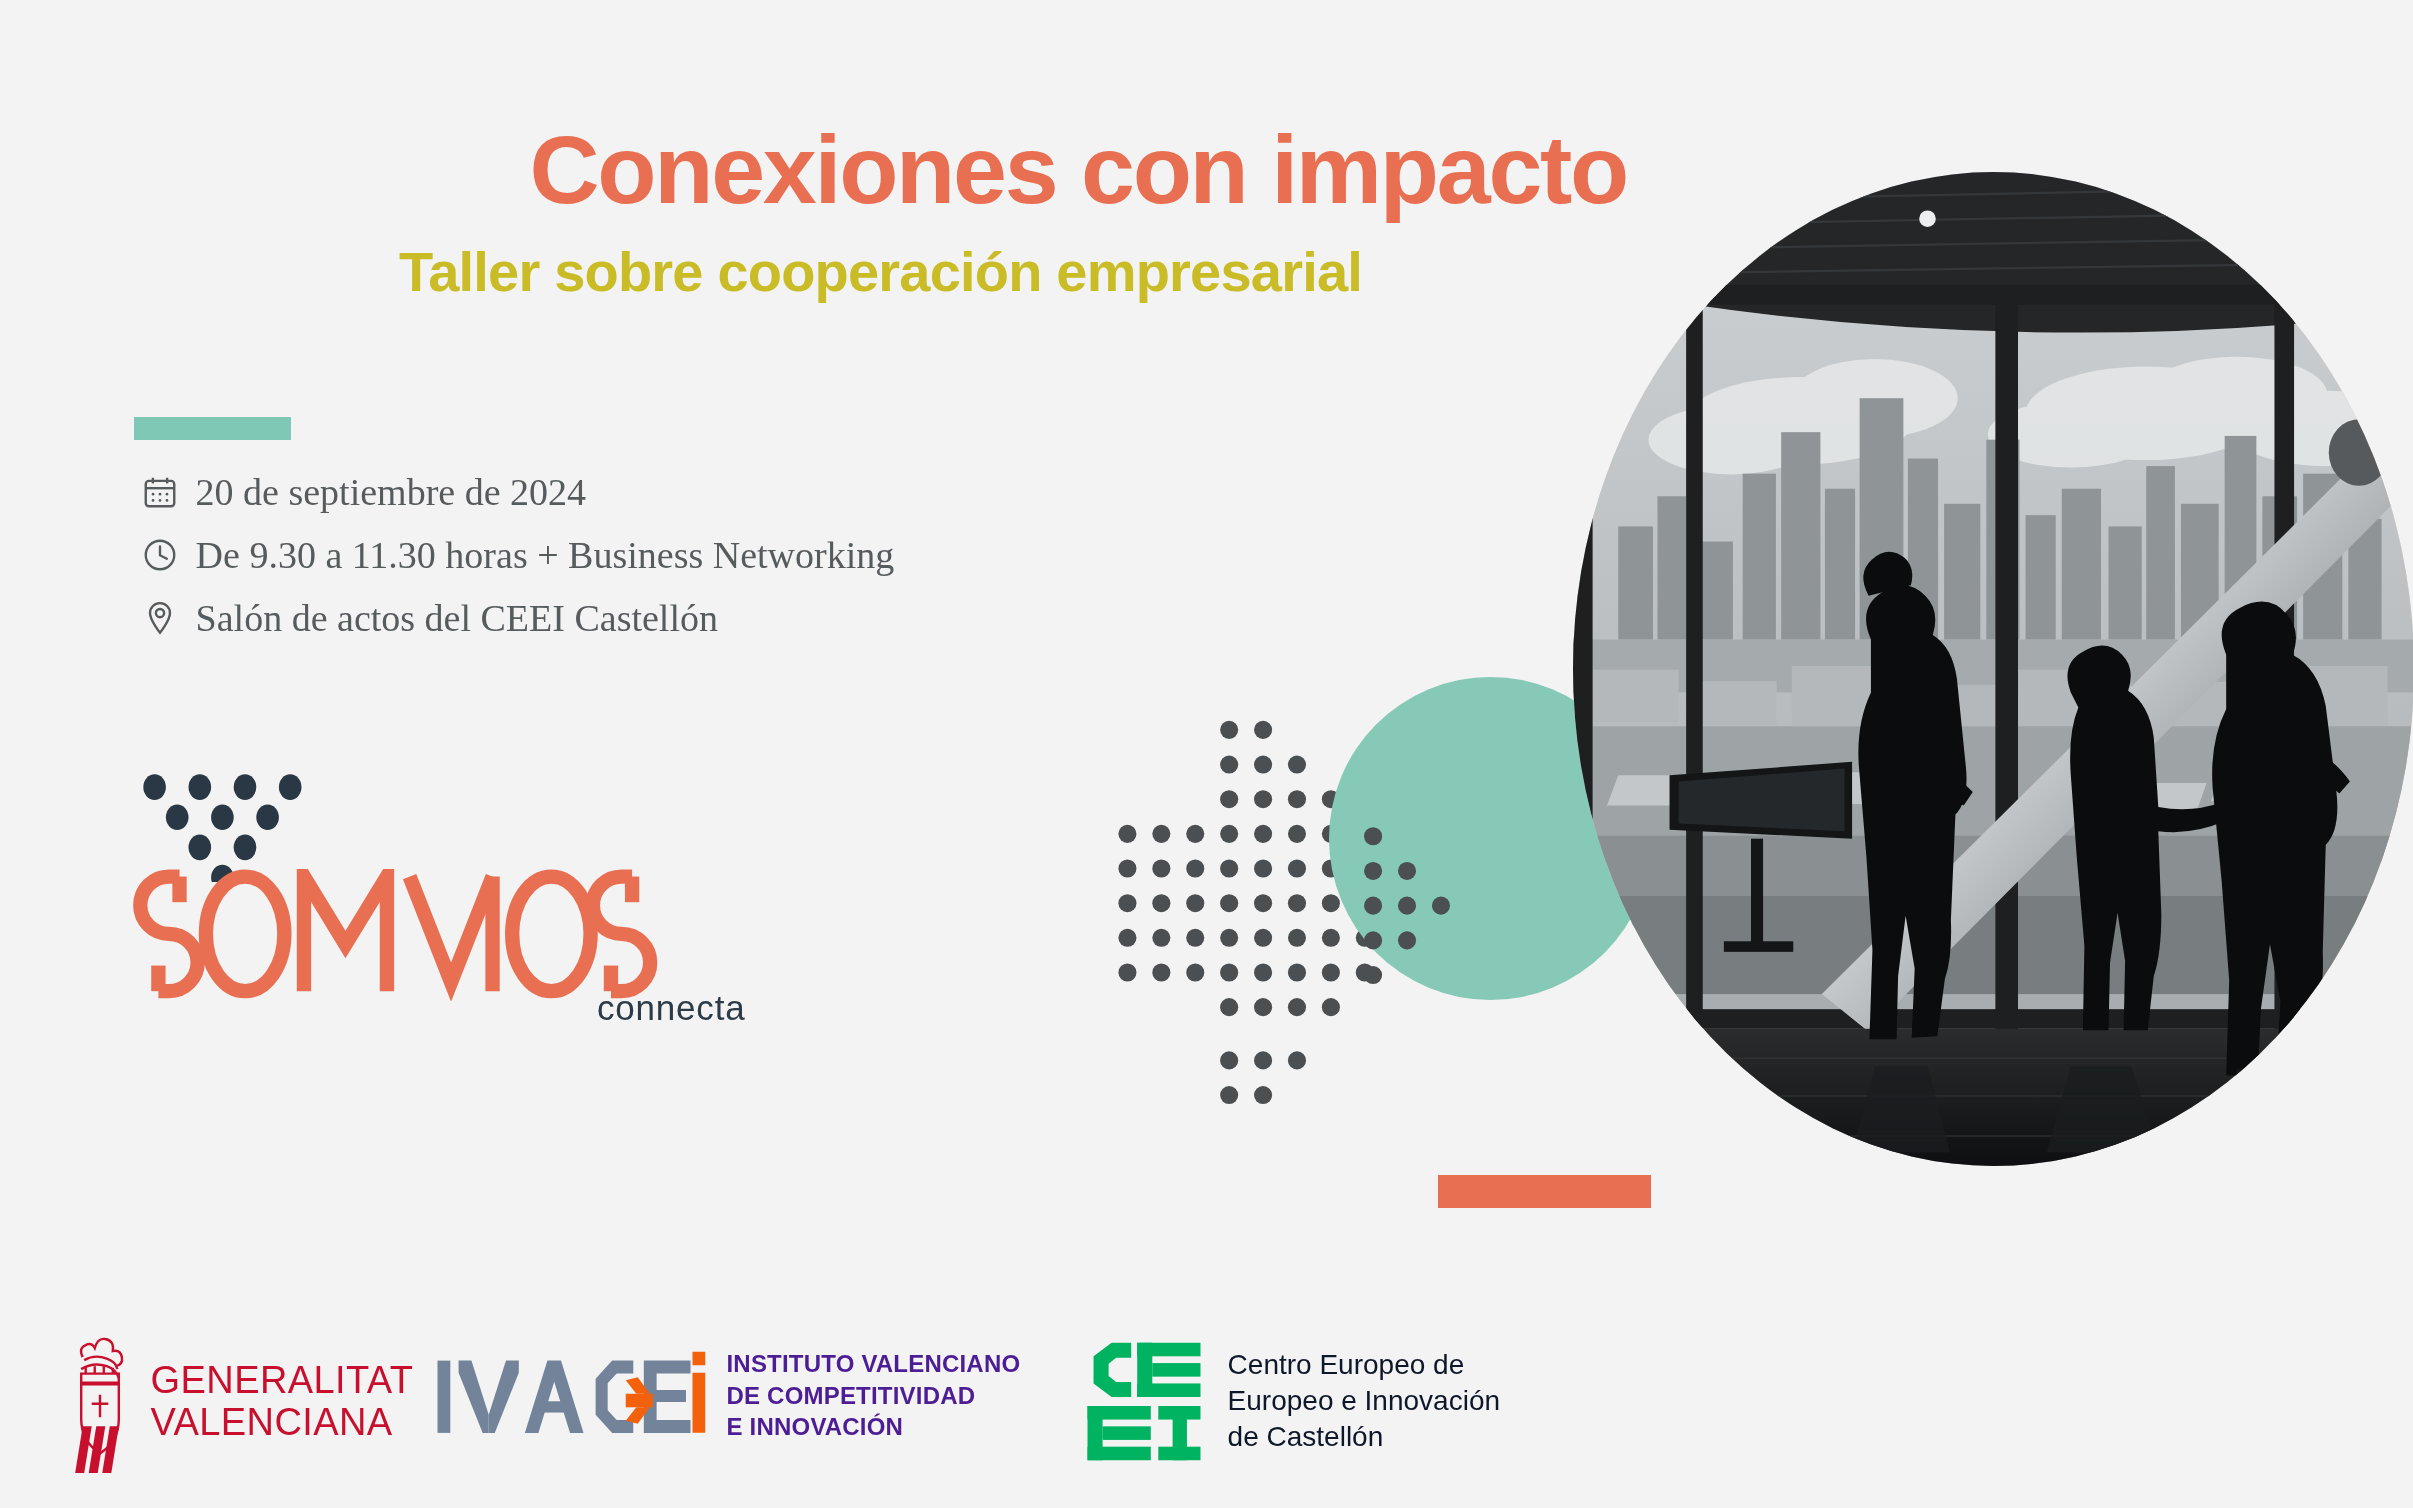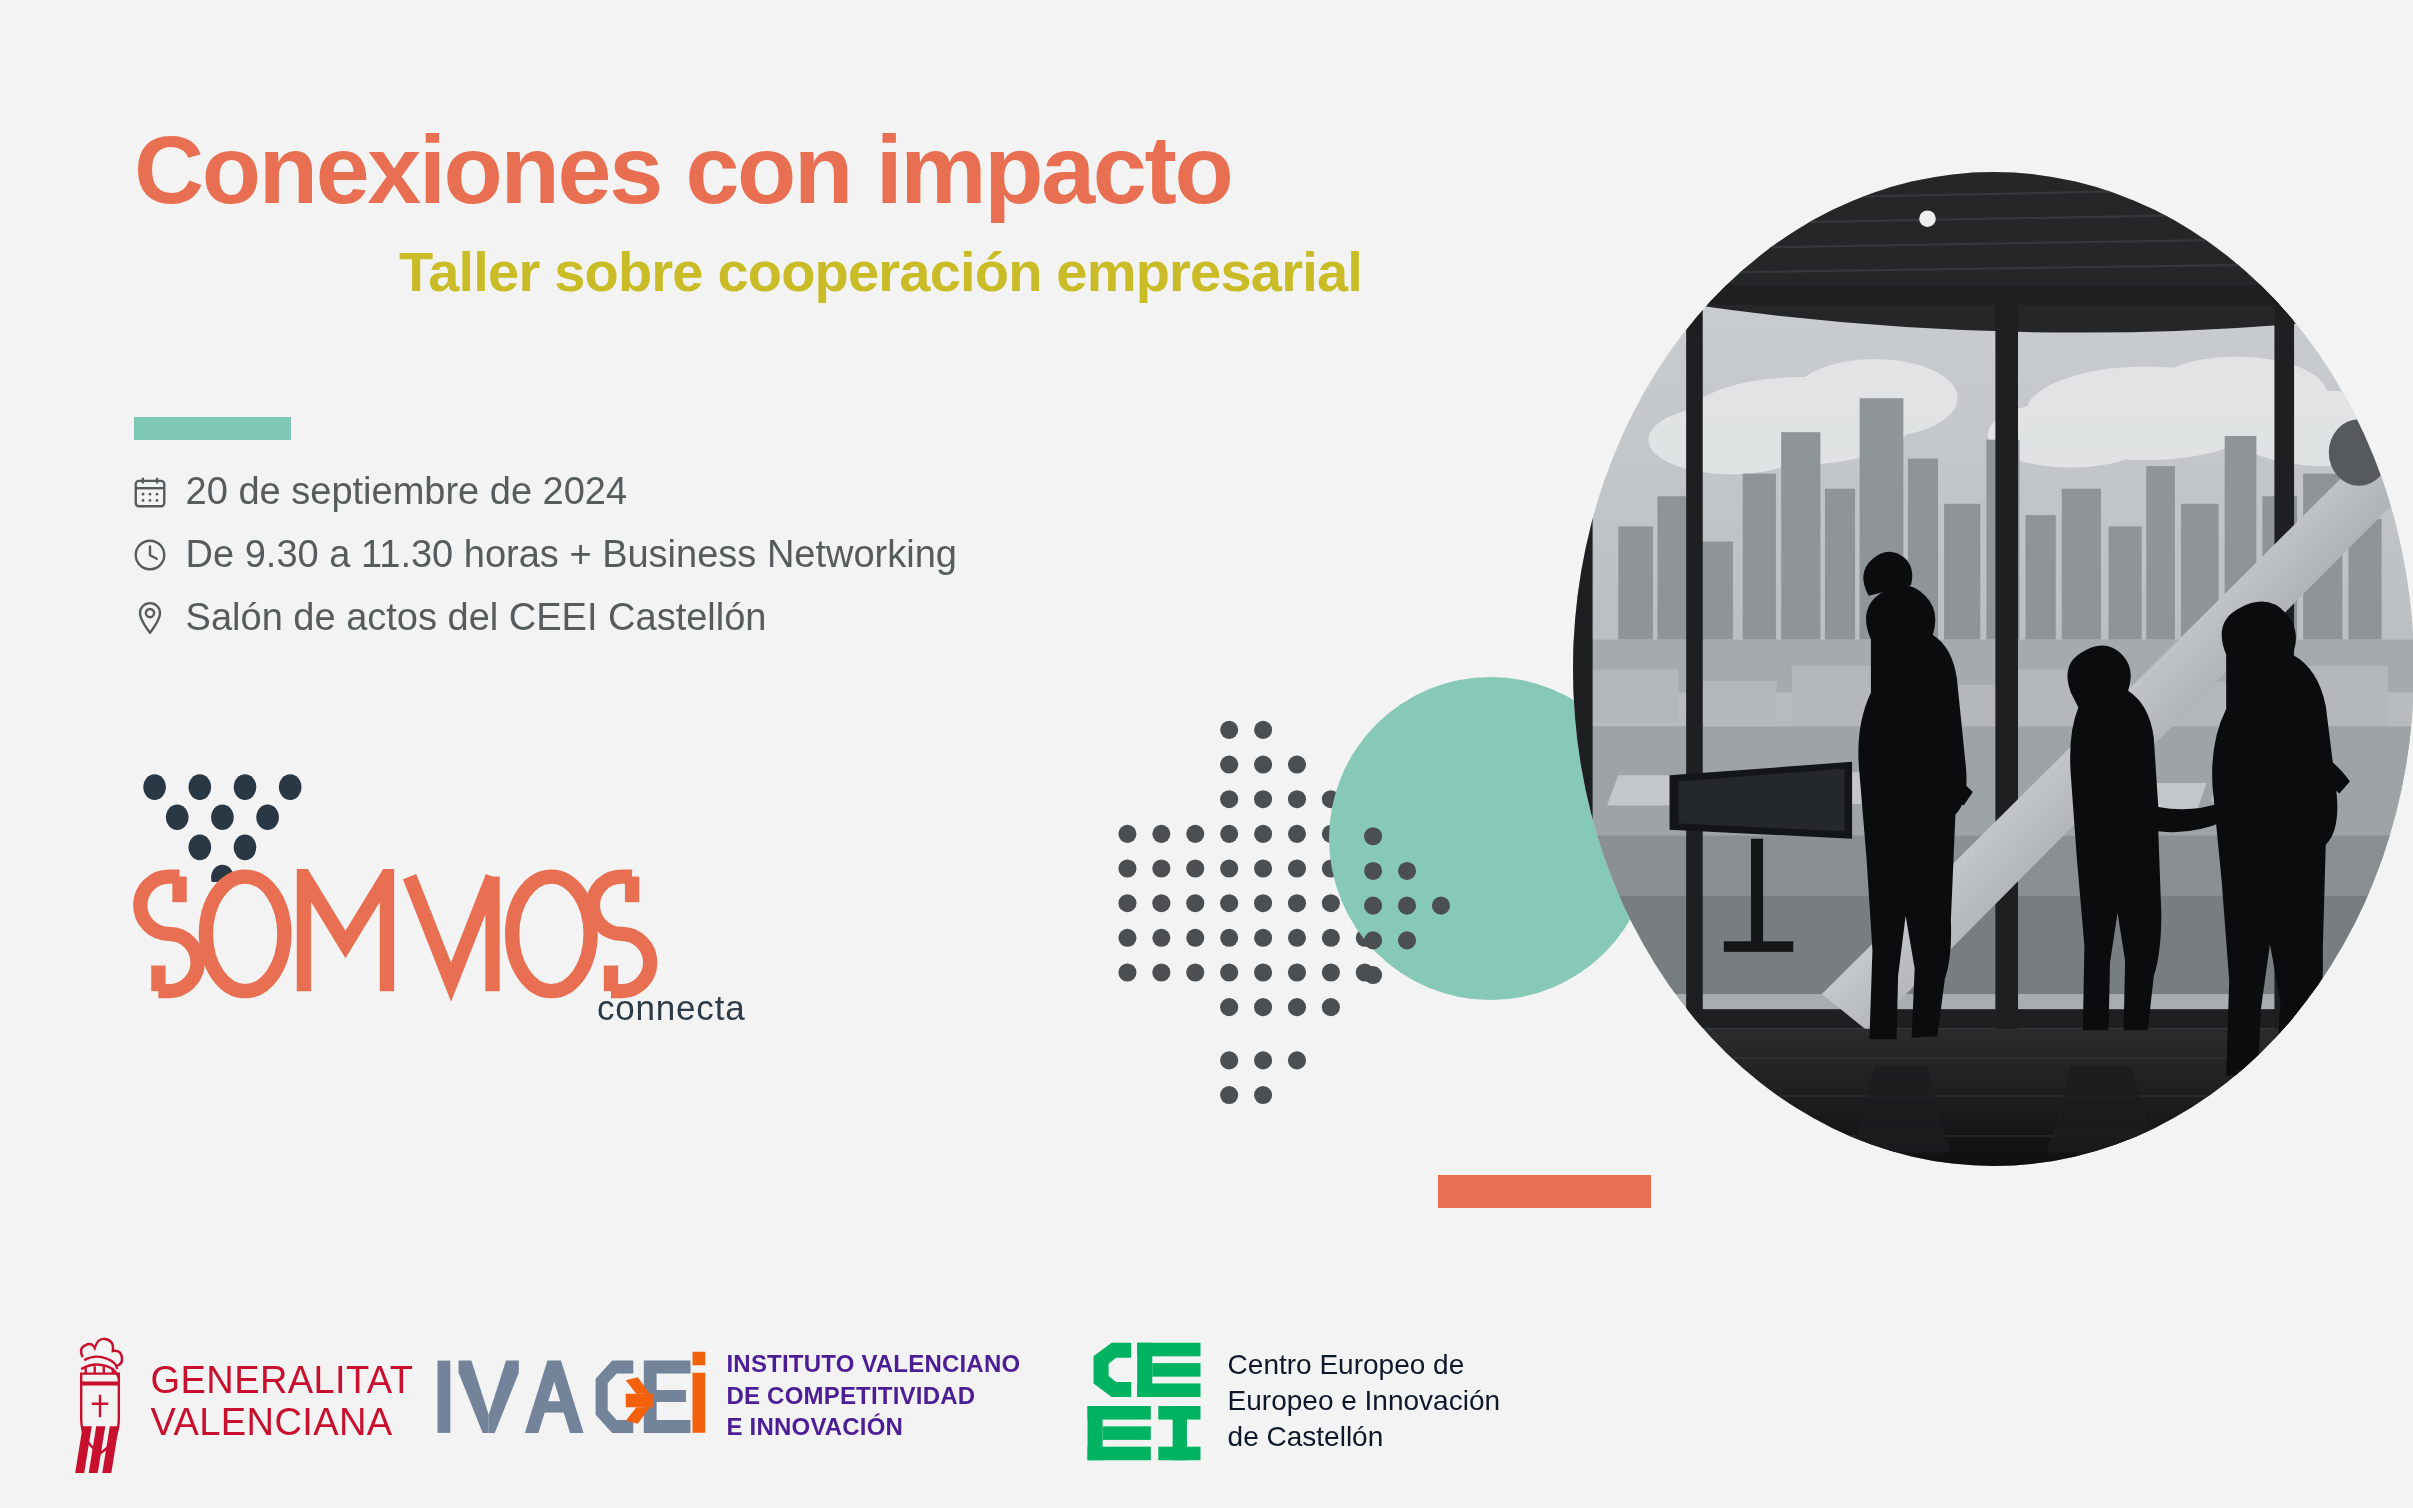--- a/index.html
+++ b/index.html
@@ -26,20 +26,21 @@
     width: 1493px;
   }
   #event-title {
     font-size: 97px;
     line-height: 1.0;
     font-weight: bold;
     color: #e96f52;
     letter-spacing: -2.3px;
     margin: 0;
     white-space: nowrap;
+    text-align: right;
   }
   #event-subtitle {
     font-size: 56px;
     line-height: 1.0;
     font-weight: bold;
     color: #c9bc26;
     letter-spacing: -0.8px;
     margin: 26px 0 0 0;
     white-space: nowrap;
     text-align: center;
@@ -49,22 +50,23 @@
     left: 134px;
     top: 417px;
     width: 157px;
     height: 23.4px;
     background: #80c8b6;
   }
 
   
   #info-list {
     position: absolute;
-    left: 130px;
+    left: 140px;
     top: 460px;
+    font-family: Liberation Serif, serif;
   }
   .info-row {
     display: flex;
     align-items: center;
     height: 63px;
   }
   .info-icon {
     width: 39px;
     height: 39px;
     flex: 0 0 39px;

